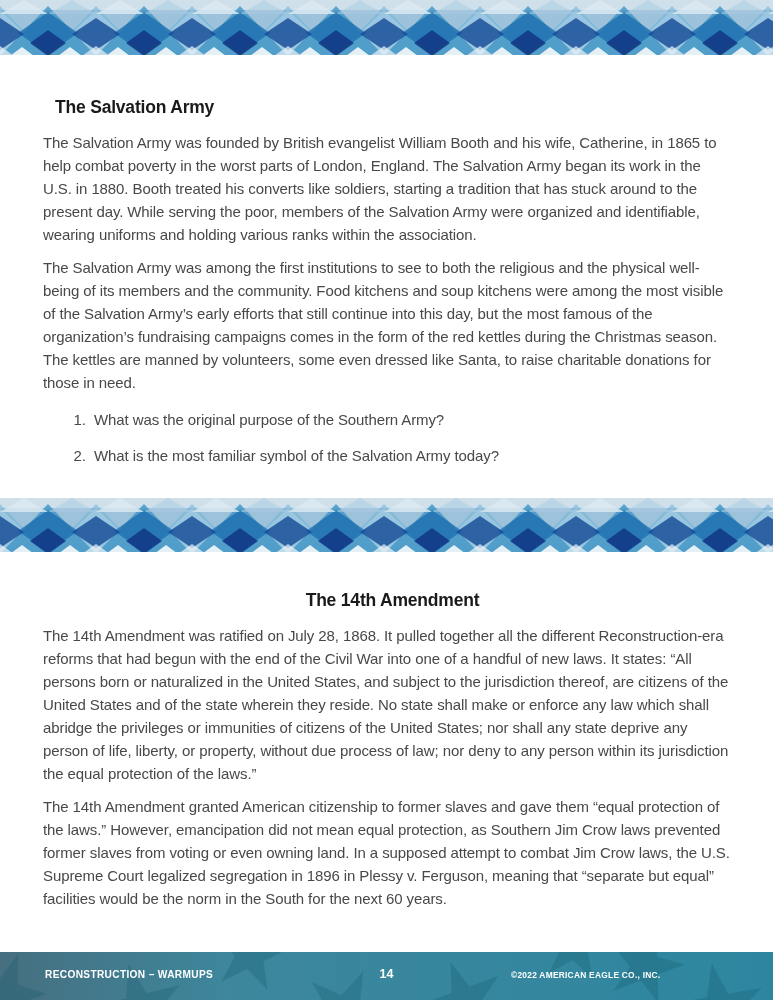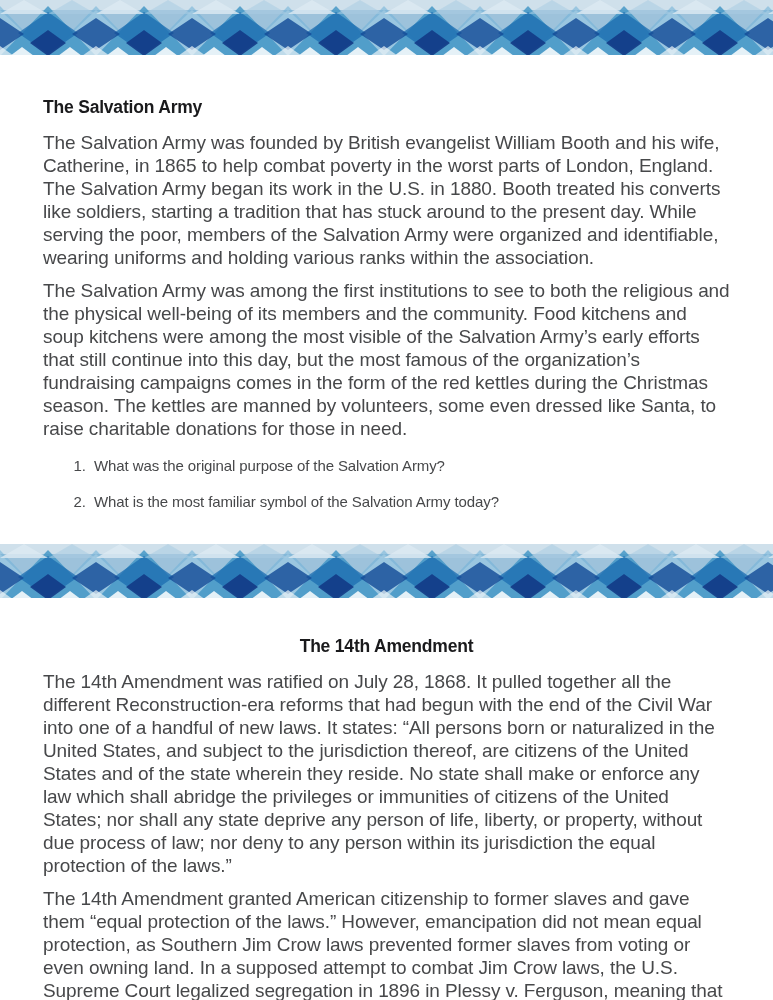--- a/index.html
+++ b/index.html
@@ -9,26 +9,26 @@
     font-family: "Liberation Sans", sans-serif;
     display: flex; flex-direction: column;
     overflow: hidden;
     position: relative;
   }
   .border-strip { display: block; width: 773px; flex: none; }
 
   .content { padding: 0 43px; }
   .section-title {
     font-size: 17.5px; font-weight: bold; color: #1a1a1c;
-    letter-spacing: -0.2px; margin: 0 0 13px 0;
+    letter-spacing: -0.2px; margin: 0 0 13px 12px;
   }
   .mt-first { margin-top: 42px; }
   .mt-second { margin-top: 38px; text-align: center; }
   .para {
-    font-size: 19px; line-height: 23px; color: #47484a;
+    font-size: 15px; line-height: 23px; color: #47484a;
     margin: 0 0 10px 0; letter-spacing: -0.1px;
   }
   .em { }
   .question-list {
     margin: 14px 0 0 0; padding-left: 47px;
     font-size: 15px; line-height: 23px; color: #47484a;
     letter-spacing: -0.1px;
   }
   .question-list li { margin-bottom: 13px; padding-left: 4px; }
 
@@ -78,21 +78,21 @@
 
 <svg class="border-strip" height="55" viewBox="0 0 773 55" preserveAspectRatio="none">
   <rect width="773" height="55" fill="url(#geo)"></rect>
 </svg>
 
 <main class="content">
   <h2 class="section-title mt-first">The Salvation Army</h2>
   <p class="para">The Salvation Army was founded by British evangelist William Booth and his wife, Catherine, in 1865 to help combat poverty in the worst parts of London, England. The Salvation Army began its work in the U.S. in 1880. Booth treated his converts like soldiers, starting a tradition that has stuck around to the present day. While serving the poor, members of the Salvation Army were organized and identifiable, wearing uniforms and holding various ranks within the association.</p>
   <p class="para">The Salvation Army was among the first institutions to see to both the religious and the physical well-being of its members and the community. Food kitchens and soup kitchens were among the most visible of the Salvation Army’s early efforts that still continue into this day, but the most famous of the organization’s fundraising campaigns comes in the form of the red kettles during the Christmas season. The kettles are manned by volunteers, some even dressed like Santa, to raise charitable donations for those in need.</p>
   <ol class="question-list">
-    <li>What was the original purpose of the Salvation Army?</li>
+    <li>What was the original purpose of the Southern Army?</li>
     <li>What is the most familiar symbol of the Salvation Army today?</li>
   </ol>
 </main>
 
 <svg class="border-strip" height="54" viewBox="0 0 773 54" preserveAspectRatio="none" style="margin-top:18px">
   <rect width="773" height="54" fill="url(#geo)"></rect>
 </svg>
 
 <main class="content">
   <h2 class="section-title mt-second">The 14th Amendment</h2>

